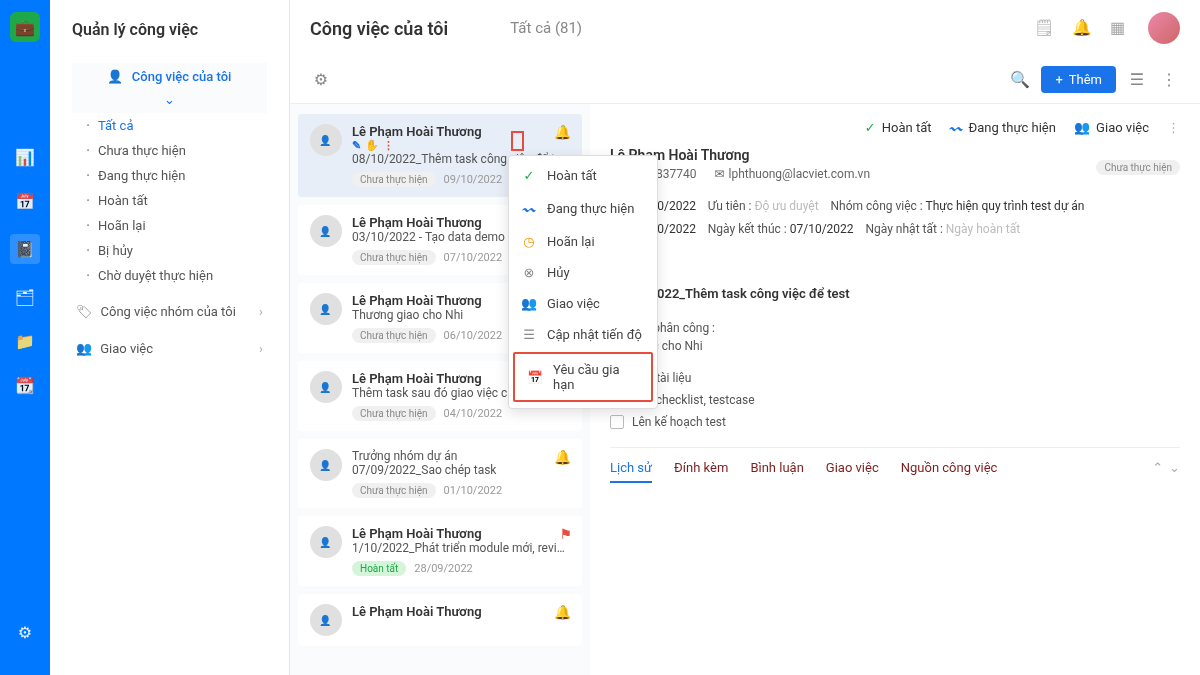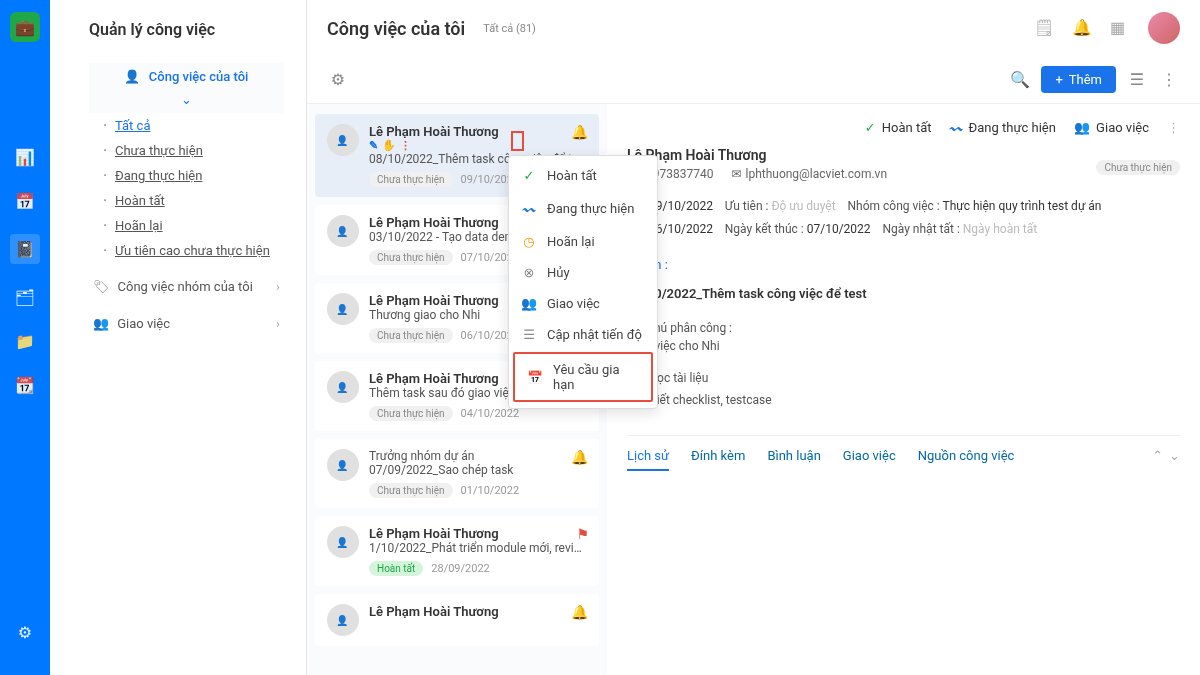--- a/index.html
+++ b/index.html
@@ -5,36 +5,36 @@
 * { box-sizing: border-box; margin: 0; padding: 0; font-family: -apple-system, BlinkMacSystemFont, "Segoe UI", Roboto, sans-serif; }
 body { background: #fff; width: 1200px; height: 675px; overflow: hidden; position: relative; }
 .app { display: flex; height: 100%; }
 
 .left-rail { width: 50px; background: #0078ff; display: flex; flex-direction: column; align-items: center; padding-top: 12px; gap: 22px; }
 .left-rail .logo { width: 30px; height: 30px; background: #1fa84a; border-radius: 6px; display: flex; align-items: center; justify-content: center; color: #fff; font-size: 16px; }
 .left-rail .rail-ico { width: 22px; height: 22px; color: #fff; opacity: 0.9; display: flex; align-items: center; justify-content: center; cursor: pointer; }
 .left-rail .rail-ico.active { background: rgba(255,255,255,0.2); border-radius: 4px; padding: 4px; width: 30px; height: 30px; }
 .left-rail .spacer { flex: 1; }
 
-.sidebar { width: 240px; background: #fff; border-right: 1px solid #e6e6e6; padding: 20px 22px; margin-left: 17px; }
+.sidebar { width: 240px; background: #fff; border-right: 1px solid #e6e6e6; padding: 20px 22px; }
 .sidebar h2 { font-size: 16px; font-weight: 600; color: #333; margin-bottom: 24px; }
 .nav-group { }
 .nav-item { display: flex; align-items: center; gap: 8px; padding: 6px 4px; font-size: 13px; color: #555; cursor: pointer; }
 .nav-item.main { color: #1a73e8; font-weight: 500; justify-content: space-between; }
 .nav-item.main .left-part { display: flex; align-items: center; gap: 8px; }
 .nav-sub { padding-left: 26px; }
-.nav-sub .nav-item { position: relative; padding: 5px 0; text-decoration: underline; }
+.nav-sub .nav-item { position: relative; padding: 5px 0; }
 .nav-sub .nav-item::before { content: "·"; position: absolute; left: -12px; color: #888; font-size: 16px; }
 .nav-sub .nav-item.active { color: #1a73e8; }
 .nav-item.group { display: flex; justify-content: space-between; margin-top: 10px; }
 
 .main { flex: 1; display: flex; flex-direction: column; background: #fafbfc; }
 .header { display: flex; align-items: center; padding: 12px 20px; gap: 18px; background: #fff; }
 .header .title { font-size: 18px; font-weight: 600; color: #333; }
-.header .filter { font-size: 11px; color: #888; }
+.header .filter { font-size: 15px; color: #888; margin-left: 44px; }
 .header .sp { flex: 1; }
 .header .ico { width: 20px; height: 20px; color: #aaa; cursor: pointer; }
 .header .avatar { width: 32px; height: 32px; border-radius: 50%; background: linear-gradient(135deg,#e8a,#c66); }
 
 .toolbar { display: flex; align-items: center; padding: 10px 20px; gap: 10px; background: #fff; border-bottom: 1px solid #eee; }
 .toolbar .sp { flex: 1; }
 .toolbar .ico { width: 22px; height: 22px; color: #888; cursor: pointer; display:flex;align-items:center;justify-content:center; }
 .btn-add { background: #1a73e8; color: #fff; padding: 6px 14px; border-radius: 4px; font-size: 13px; display: flex; gap: 6px; align-items: center; cursor: pointer; }
 
 .content { flex: 1; display: flex; overflow: hidden; }
@@ -68,22 +68,22 @@
 .detail .info-row .lbl { color: #555; }
 .detail .info-row .val { color: #333; }
 .detail .info-row .muted { color: #bbb; }
 .detail .section-lbl { color: #1a73e8; font-size: 13px; margin-top: 16px; }
 .detail .task-title { font-size: 13px; font-weight: 600; color: #333; margin-top: 14px; }
 .detail .note-lbl { font-size: 12px; color: #555; margin-top: 20px; }
 .detail .note-val { font-size: 12px; color: #555; margin-top: 4px; }
 .detail .checks { margin-top: 14px; }
 .detail .check-row { display: flex; align-items: center; gap: 8px; font-size: 12px; color: #555; padding: 4px 0; }
 .detail .check-row .cb { width: 14px; height: 14px; border: 1.5px solid #bbb; border-radius: 2px; }
-.detail .tabs { display: flex; gap: 22px; border-top: 1px solid #eee; padding-top: 12px; margin-top: 24px; font-size: 13px; }
-.detail .tab { color: #0369a1; cursor: pointer; padding-bottom: 6px; }
+.detail .tabs { display: flex; gap: 22px; border-top: 1px solid #eee; padding-top: 12px; margin-top: 14px; font-size: 13px; }
+.detail .tab { color: #7f1d1d; cursor: pointer; padding-bottom: 6px; }
 .detail .tab.active { color: #1a73e8; border-bottom: 2px solid #1a73e8; }
 .detail .tab-arrows { margin-left: auto; display:flex; gap:6px; color:#aaa;}
 
 .context-menu { position: absolute; left: 508px; top: 155px; width: 150px; background: #fff; border: 1px solid #ddd; border-radius: 4px; box-shadow: 0 4px 14px rgba(0,0,0,0.12); z-index: 100; padding: 4px 0; }
 .context-menu .mi { display: flex; align-items: center; gap: 10px; padding: 8px 12px; font-size: 13px; color: #444; cursor: pointer; }
 .context-menu .mi .mi-ico { width: 16px; display:flex; justify-content:center; }
 .context-menu .mi:last-child { border: 2px solid #e74c3c; margin: 2px 4px 2px 4px; border-radius: 2px; }
 
 .highlight-box { position: absolute; left: 511px; top: 131px; width: 13px; height: 20px; border: 2px solid #e74c3c; z-index: 101; pointer-events:none; }
 </style>
@@ -115,21 +115,22 @@
             <span>Công việc của tôi</span>
           </span>
         <span style="color:#1a73e8">⌄</span>
       </div>
       <div class="nav-sub" id="nav-sub">
           <div class="nav-item active">Tất cả</div>
           <div class="nav-item">Chưa thực hiện</div>
           <div class="nav-item">Đang thực hiện</div>
           <div class="nav-item">Hoàn tất</div>
           <div class="nav-item">Hoãn lại</div>
-          <div class="nav-item">Ưu tiên cao chưa thực hiện</div>
+          <div class="nav-item">Bị hủy</div>
+          <div class="nav-item">Chờ duyệt thực hiện</div>
         </div>
       <div class="nav-item group">
         <span style="display:flex;gap:8px;align-items:center">
             <span style="color:#888">🏷</span>
             <span>Công việc nhóm của tôi</span>
           </span>
         <span style="color:#aaa">›</span>
       </div>
       <div class="nav-item group">
         <span style="display:flex;gap:8px;align-items:center">
@@ -308,20 +309,24 @@
         <div class="note-val">Giao việc cho Nhi</div>
         <div class="checks" id="checks">
             <div class="check-row">
               <span class="cb"></span>
               <span>Đọc tài liệu</span>
             </div>
             <div class="check-row">
               <span class="cb"></span>
               <span>Viết checklist, testcase</span>
             </div>
+            <div class="check-row">
+              <span class="cb"></span>
+              <span>Lên kế hoạch test</span>
+            </div>
           </div>
         <div class="tabs" id="tabs">
             <div class="tab active">Lịch sử</div>
             <div class="tab">Đính kèm</div>
             <div class="tab">Bình luận</div>
             <div class="tab">Giao việc</div>
             <div class="tab">Nguồn công việc</div>
             <div class="tab-arrows">
               <span>⌃</span>
               <span>⌄</span>

